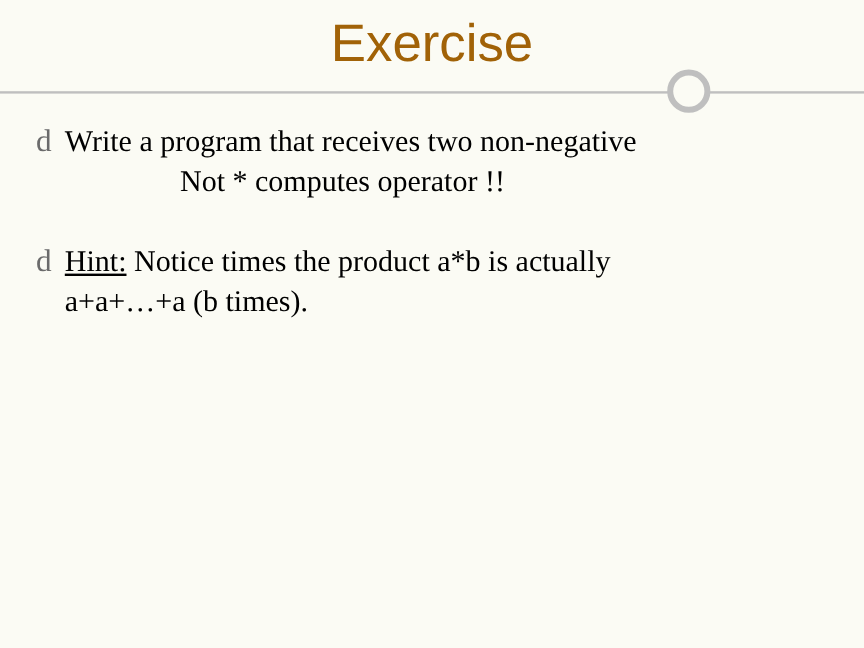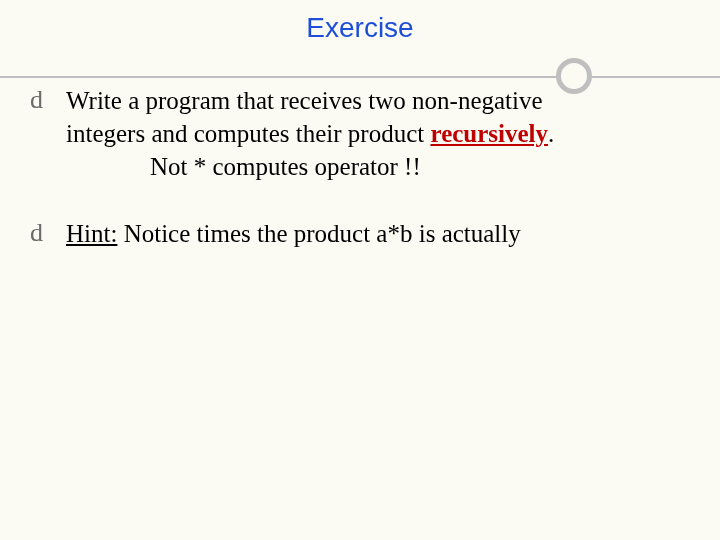--- a/index.html
+++ b/index.html
@@ -16,22 +16,22 @@
     height: 100%;
     position: relative;
   }
   .title-area {
     text-align: center;
     padding-top: 12px;
     position: relative;
   }
   .title {
     font-family: 'Comic Sans MS', 'Segoe Script', cursive, sans-serif;
-    font-size: 28px;
-    color: #1d4ed8;
+    font-size: 44px;
+    color: #a16207;
     font-weight: normal;
   }
   .hr-line {
     position: absolute;
     top: 76px;
     left: 0;
     width: 100%;
     height: 2px;
     background: #bfbfbf;
   }
@@ -63,21 +63,20 @@
   .bullet-glyph {
     font-family: 'Brush Script MT', cursive;
     font-size: 26px;
     color: #6b6b6b;
     margin-right: 2px;
     line-height: 1.25;
     min-width: 22px;
   }
   .bullet-text {
     flex: 1;
-    margin-left: 12px;
   }
   .indent-line {
     padding-left: 120px;
   }
   .red-underline {
     color: #c00000;
     text-decoration: underline;
     font-weight: bold;
   }
   .bold-underline {
@@ -97,32 +96,30 @@
   <div class="hr-line"></div>
   <div class="circle"></div>
 
   <div class="content">
 
     <div class="bullet-block">
       <div class="bullet-line">
         <span class="bullet-glyph">d</span>
         <span class="bullet-text">Write a program that receives two non-negative</span>
       </div>
-      <div class="bullet-line">
-        <span class="bullet-glyph">&nbsp;</span>
-        <span class="bullet-text">
-          <span>integers and computes their product </span><span class="red-underline">recursively</span><span>.</span>
-        </span>
-      </div>
       <div class="indent-line">Not  * computes operator !!</div>
     </div>
 
     <div class="bullet-block">
       <div class="bullet-line">
         <span class="bullet-glyph">d</span>
         <span class="bullet-text">
           <span class="bold-underline">Hint:</span><span> Notice times the product a*b is actually</span>
         </span>
       </div>
+      <div class="bullet-line">
+        <span class="bullet-glyph">&nbsp;</span>
+        <span class="bullet-text">a+a+…+a (b times).</span>
+      </div>
     </div>
 
   </div>
 </div>
 
 </body></html>

